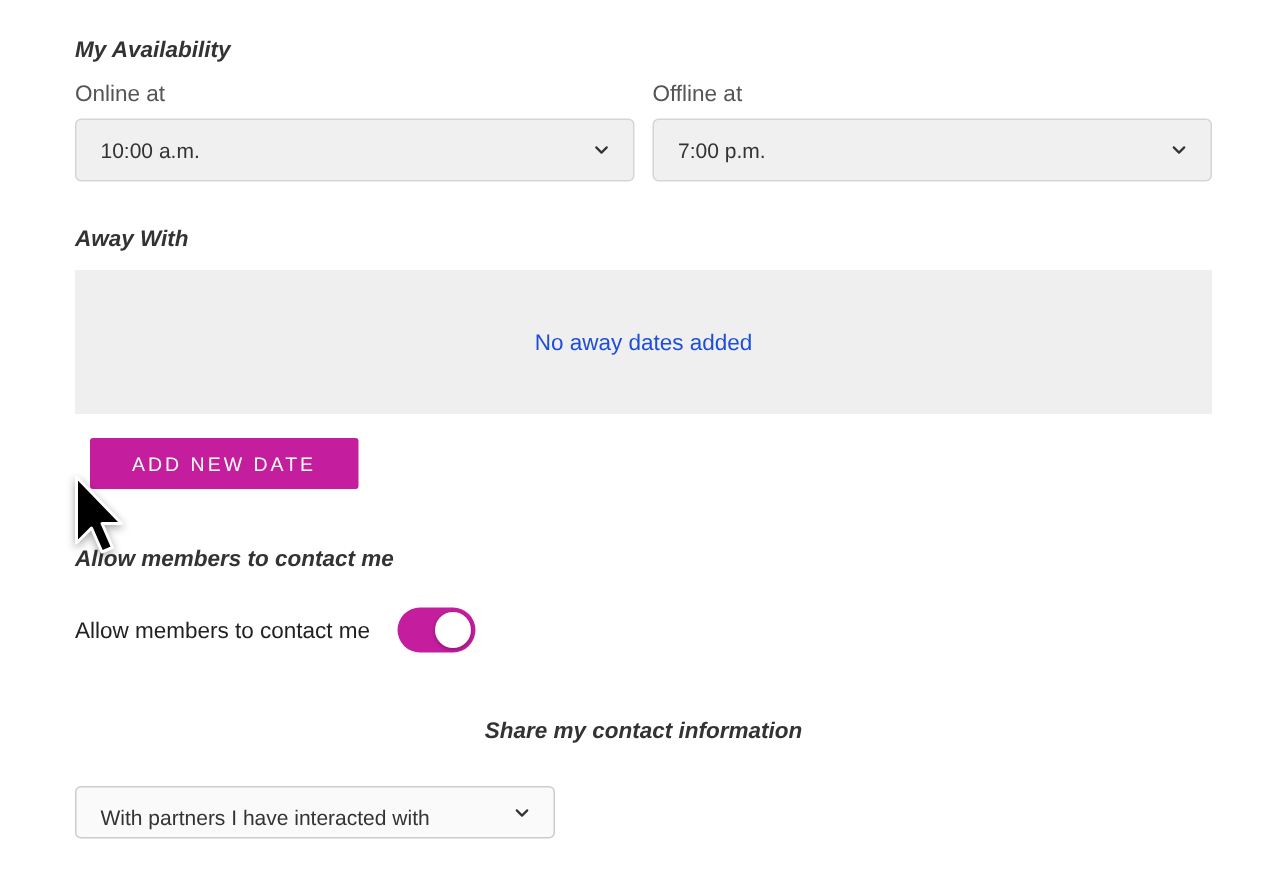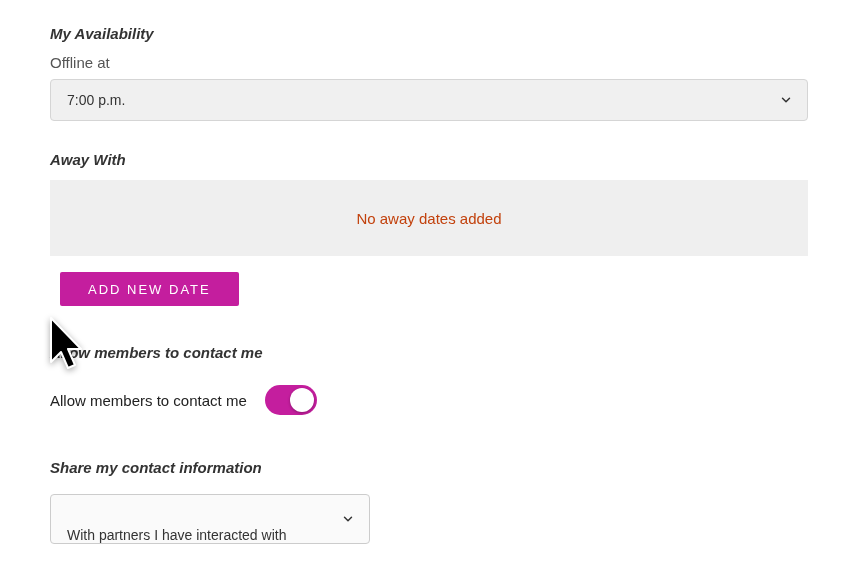--- a/index.html
+++ b/index.html
@@ -50,25 +50,25 @@
     .chevron {
       position: absolute;
       right: 14px;
       top: 50%;
       transform: translateY(-50%);
       pointer-events: none;
     }
     .chevron svg { display: block; }
     .empty-box {
       background: #efefef;
-      height: 76px;
+      height: 96px;
       display: flex;
       align-items: center;
       justify-content: center;
-      color: #c2410c;
+      color: #1d4ed8;
       font-size: 15px;
       margin-bottom: 16px;
     }
     .btn-primary {
       background: #c41e9e;
       color: #fff;
       border: none;
       height: 34px;
       padding: 0 28px;
       font-size: 13px;
@@ -105,47 +105,58 @@
       right: 3px;
       top: 3px;
       width: 24px;
       height: 24px;
       border-radius: 50%;
       background: #fff;
       box-shadow: 0 1px 3px rgba(0,0,0,0.3);
     }
     .share-select {
       width: 320px;
-      height: 50px;
+      height: 35px;
       background: #fafafa;
       border: 1px solid #ccc;
       border-radius: 4px;
       display: flex;
-      align-items: flex-end;
-      padding: 0 16px;
+      align-items: flex-start;
+      padding: 12px 16px;
       font-size: 14px;
       color: #333;
       position: relative;
       cursor: pointer;
     }
     .cursor {
       position: absolute;
       left: 47px;
       top: 316px;
       pointer-events: none;
     }
     .cursor svg {
       filter: drop-shadow(0 2px 3px rgba(0,0,0,0.35));
     }
   </style>
 </head>
 <body>
 
 <div class="section-heading">My Availability</div>
 <div class="field-row">
+  <div class="field">
+    <div class="field-label">Online at</div>
+    <div class="select-box">
+      <span>10:00 a.m.</span>
+      <span class="chevron">
+        <svg width="14" height="14" viewBox="0 0 24 24" fill="none" stroke="#333" stroke-width="2.5" stroke-linecap="round" stroke-linejoin="round">
+            <polyline points="6 9 12 15 18 9"></polyline>
+          </svg>
+      </span>
+    </div>
+  </div>
   <div class="field">
     <div class="field-label">Offline at</div>
     <div class="select-box">
       <span>7:00 p.m.</span>
       <span class="chevron">
         <svg width="14" height="14" viewBox="0 0 24 24" fill="none" stroke="#333" stroke-width="2.5" stroke-linecap="round" stroke-linejoin="round">
             <polyline points="6 9 12 15 18 9"></polyline>
           </svg>
       </span>
     </div>
@@ -161,21 +172,21 @@
 </div>
 
 <div class="section-heading section-gap-small">Allow members to contact me</div>
 <div class="toggle-row">
   <span class="toggle-label">Allow members to contact me</span>
   <div class="toggle">
     <div class="toggle-knob"></div>
   </div>
 </div>
 
-<div class="section-heading" style="margin-bottom:18px;">Share my contact information</div>
+<div class="section-heading" style="margin-bottom:28px;text-align:center;">Share my contact information</div>
 <div class="share-select">
   <span>With partners I have interacted with</span>
   <span class="chevron">
     <svg width="14" height="14" viewBox="0 0 24 24" fill="none" stroke="#333" stroke-width="2.5" stroke-linecap="round" stroke-linejoin="round">
         <polyline points="6 9 12 15 18 9"></polyline>
       </svg>
   </span>
 </div>
 
 <div class="cursor">

